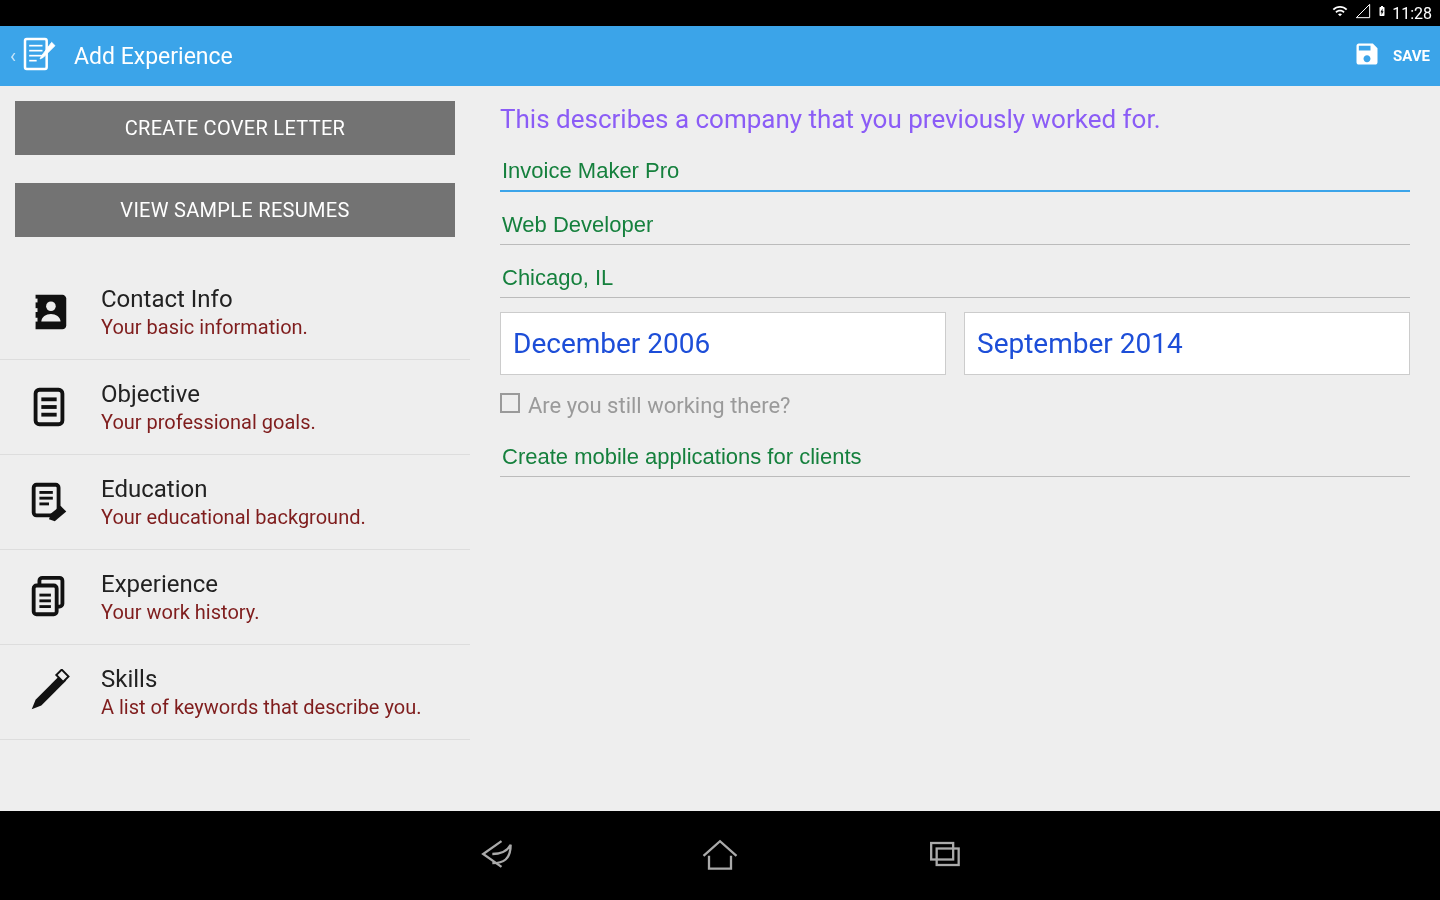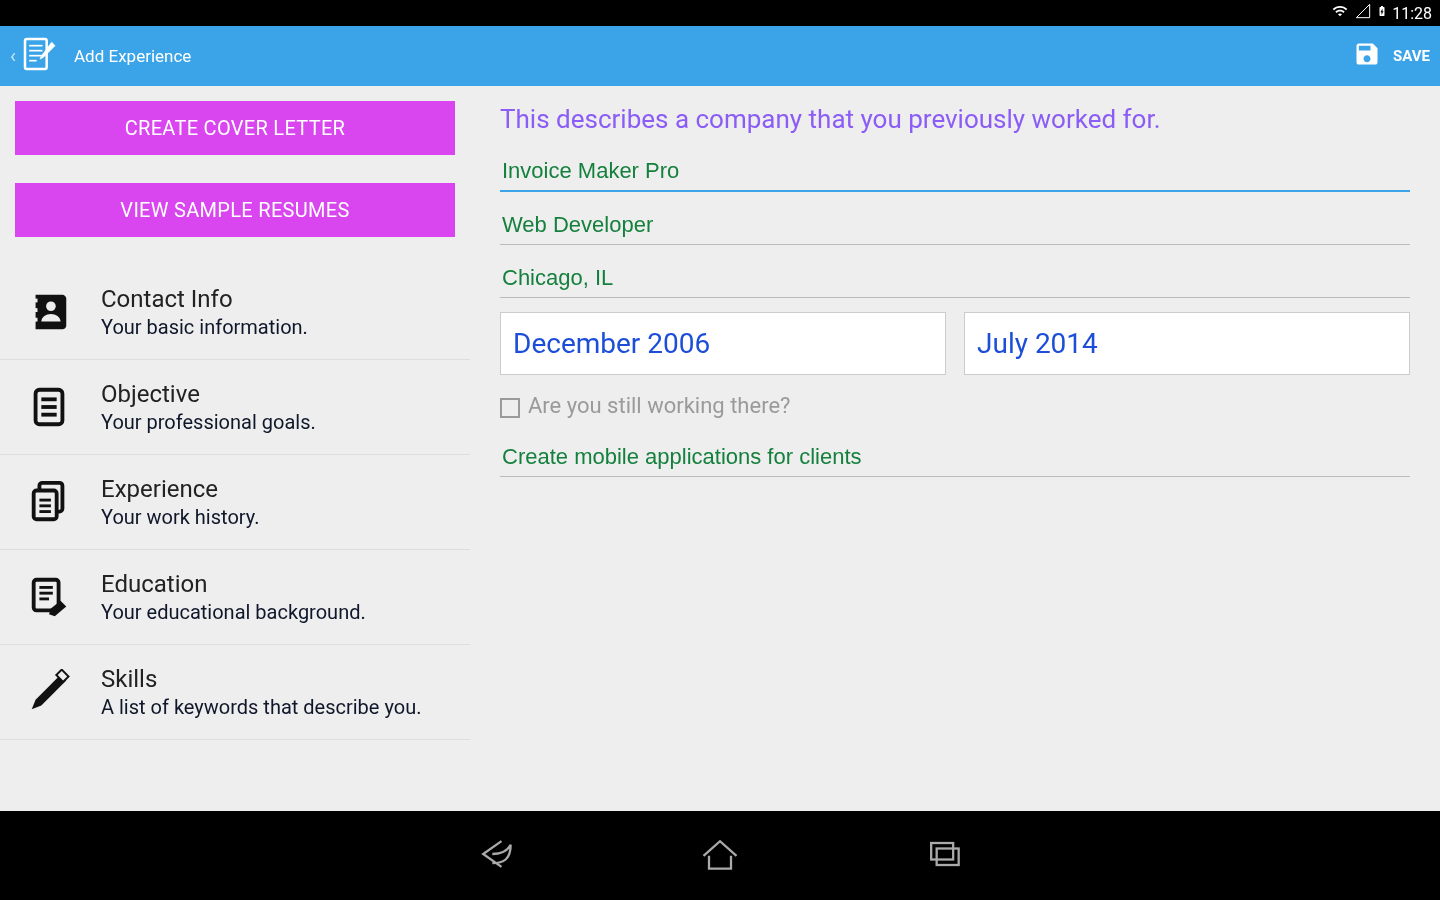--- a/index.html
+++ b/index.html
@@ -30,21 +30,21 @@
   padding: 0 10px;
   color: #fff;
 }
 .action-bar .back-chevron {
   font-size: 20px;
   opacity: 0.7;
   margin-right: 4px;
 }
 .action-bar .edit-icon svg { width: 40px; height: 40px; fill: #fff; stroke:#fff; }
 .action-bar .title {
-  font-size: 17px;
+  font-size: 23px;
   font-weight: 400;
   margin-left: 14px;
   flex: 1;
 }
 .action-bar .save {
   display: flex;
   align-items: center;
   gap: 12px;
   font-size: 15px;
   font-weight: 700;
@@ -56,21 +56,21 @@
   height: 725px;
   background: #eeeeee;
 }
 .sidebar {
   width: 470px;
   background: #eeeeee;
 }
 .primary-btn {
   margin: 15px 15px 28px 15px;
   height: 54px;
-  background: #d946ef;
+  background: #737373;
   color: #fff;
   display: flex;
   align-items: center;
   justify-content: center;
   font-size: 20px;
   font-weight: 400;
   letter-spacing: 0.3px;
   cursor: pointer;
 }
 .primary-btn + .primary-btn { margin-top: 0; }
@@ -78,21 +78,21 @@
   display: flex;
   align-items: center;
   padding: 20px 20px 20px 24px;
   border-bottom: 1px solid #ddd;
   gap: 27px;
   cursor: pointer;
 }
 .side-item .icon { width: 50px; height: 50px; display:flex; align-items:center; justify-content:center; }
 .side-item .icon svg { width: 46px; height: 46px; fill: #111; }
 .side-item .texts .t1 { font-size: 24px; color: #222; }
-.side-item .texts .t2 { font-size: 20px; color: #0f172a; margin-top: 2px; }
+.side-item .texts .t2 { font-size: 20px; color: #7f1d1d; margin-top: 2px; }
 .main {
   flex: 1;
   padding: 18px 30px;
 }
 .heading {
   font-size: 26px;
   color: #8b5cf6;
   margin-bottom: 18px;
 }
 .input-line {
@@ -112,21 +112,21 @@
   flex: 1;
   background: #fff;
   border: 1px solid #ccc;
   font-size: 28px;
   color: #1d4ed8;
   padding: 14px 12px;
   cursor: pointer;
 }
 .check-row {
   display: flex;
-  align-items: flex-end;
+  align-items: flex-start;
   gap: 8px;
   color: #9a9a9a;
   font-size: 22px;
   margin-bottom: 20px;
 }
 .check-row .box {
   width: 20px;
   height: 20px;
   border: 2px solid #9a9a9a;
   cursor: pointer;
@@ -220,46 +220,46 @@
       </div>
       <div class="texts">
         <div class="t1">Objective</div>
         <div class="t2">Your professional goals.</div>
       </div>
     </div>
 
     <div class="side-item">
       <div class="icon">
         <svg viewBox="0 0 48 48">
+            <rect x="8" y="6" width="26" height="32" rx="3" fill="none" stroke="#111" stroke-width="4"></rect>
+            <line x1="14" y1="14" x2="28" y2="14" stroke="#111" stroke-width="3"></line>
+            <line x1="14" y1="20" x2="28" y2="20" stroke="#111" stroke-width="3"></line>
+            <line x1="14" y1="26" x2="24" y2="26" stroke="#111" stroke-width="3"></line>
+            <path d="M36 28l6 6-12 10-6-2 2-6z" fill="#111"></path>
+          </svg>
+      </div>
+      <div class="texts">
+        <div class="t1">Education</div>
+        <div class="t2">Your educational background.</div>
+      </div>
+    </div>
+
+    <div class="side-item">
+      <div class="icon">
+        <svg viewBox="0 0 48 48">
             <rect x="14" y="4" width="24" height="30" rx="3" fill="none" stroke="#111" stroke-width="4"></rect>
             <rect x="8" y="12" width="24" height="30" rx="3" fill="#eee" stroke="#111" stroke-width="4"></rect>
             <line x1="14" y1="22" x2="26" y2="22" stroke="#111" stroke-width="3"></line>
             <line x1="14" y1="28" x2="26" y2="28" stroke="#111" stroke-width="3"></line>
             <line x1="14" y1="34" x2="26" y2="34" stroke="#111" stroke-width="3"></line>
           </svg>
       </div>
       <div class="texts">
         <div class="t1">Experience</div>
         <div class="t2">Your work history.</div>
-      </div>
-    </div>
-
-    <div class="side-item">
-      <div class="icon">
-        <svg viewBox="0 0 48 48">
-            <rect x="8" y="6" width="26" height="32" rx="3" fill="none" stroke="#111" stroke-width="4"></rect>
-            <line x1="14" y1="14" x2="28" y2="14" stroke="#111" stroke-width="3"></line>
-            <line x1="14" y1="20" x2="28" y2="20" stroke="#111" stroke-width="3"></line>
-            <line x1="14" y1="26" x2="24" y2="26" stroke="#111" stroke-width="3"></line>
-            <path d="M36 28l6 6-12 10-6-2 2-6z" fill="#111"></path>
-          </svg>
-      </div>
-      <div class="texts">
-        <div class="t1">Education</div>
-        <div class="t2">Your educational background.</div>
       </div>
     </div>
 
     <div class="side-item">
       <div class="icon">
         <svg viewBox="0 0 48 48">
             <path d="M36 6l6 6L16 38l-10 4 4-10L36 6z" fill="#111"></path>
             <rect x="33" y="3" width="10" height="8" transform="rotate(45 38 7)" fill="#eee" stroke="#111" stroke-width="2"></rect>
           </svg>
       </div>
@@ -271,21 +271,21 @@
 
   </div>
 
   <div class="main">
     <div class="heading">This describes a company that you previously worked for.</div>
     <input class="input-line focus" value="Invoice Maker Pro" style="">
     <input class="input-line" value="Web Developer" style="">
     <input class="input-line" value="Chicago, IL" style="">
     <div class="dates">
       <div class="date-box">December 2006</div>
-      <div class="date-box">July 2014</div>
+      <div class="date-box">September 2014</div>
     </div>
     <div class="check-row">
       <div class="box"></div>
       <span>Are you still working there?</span>
     </div>
     <input class="input-line" value="Create mobile applications for clients" style="">
   </div>
 
 </div>
 

